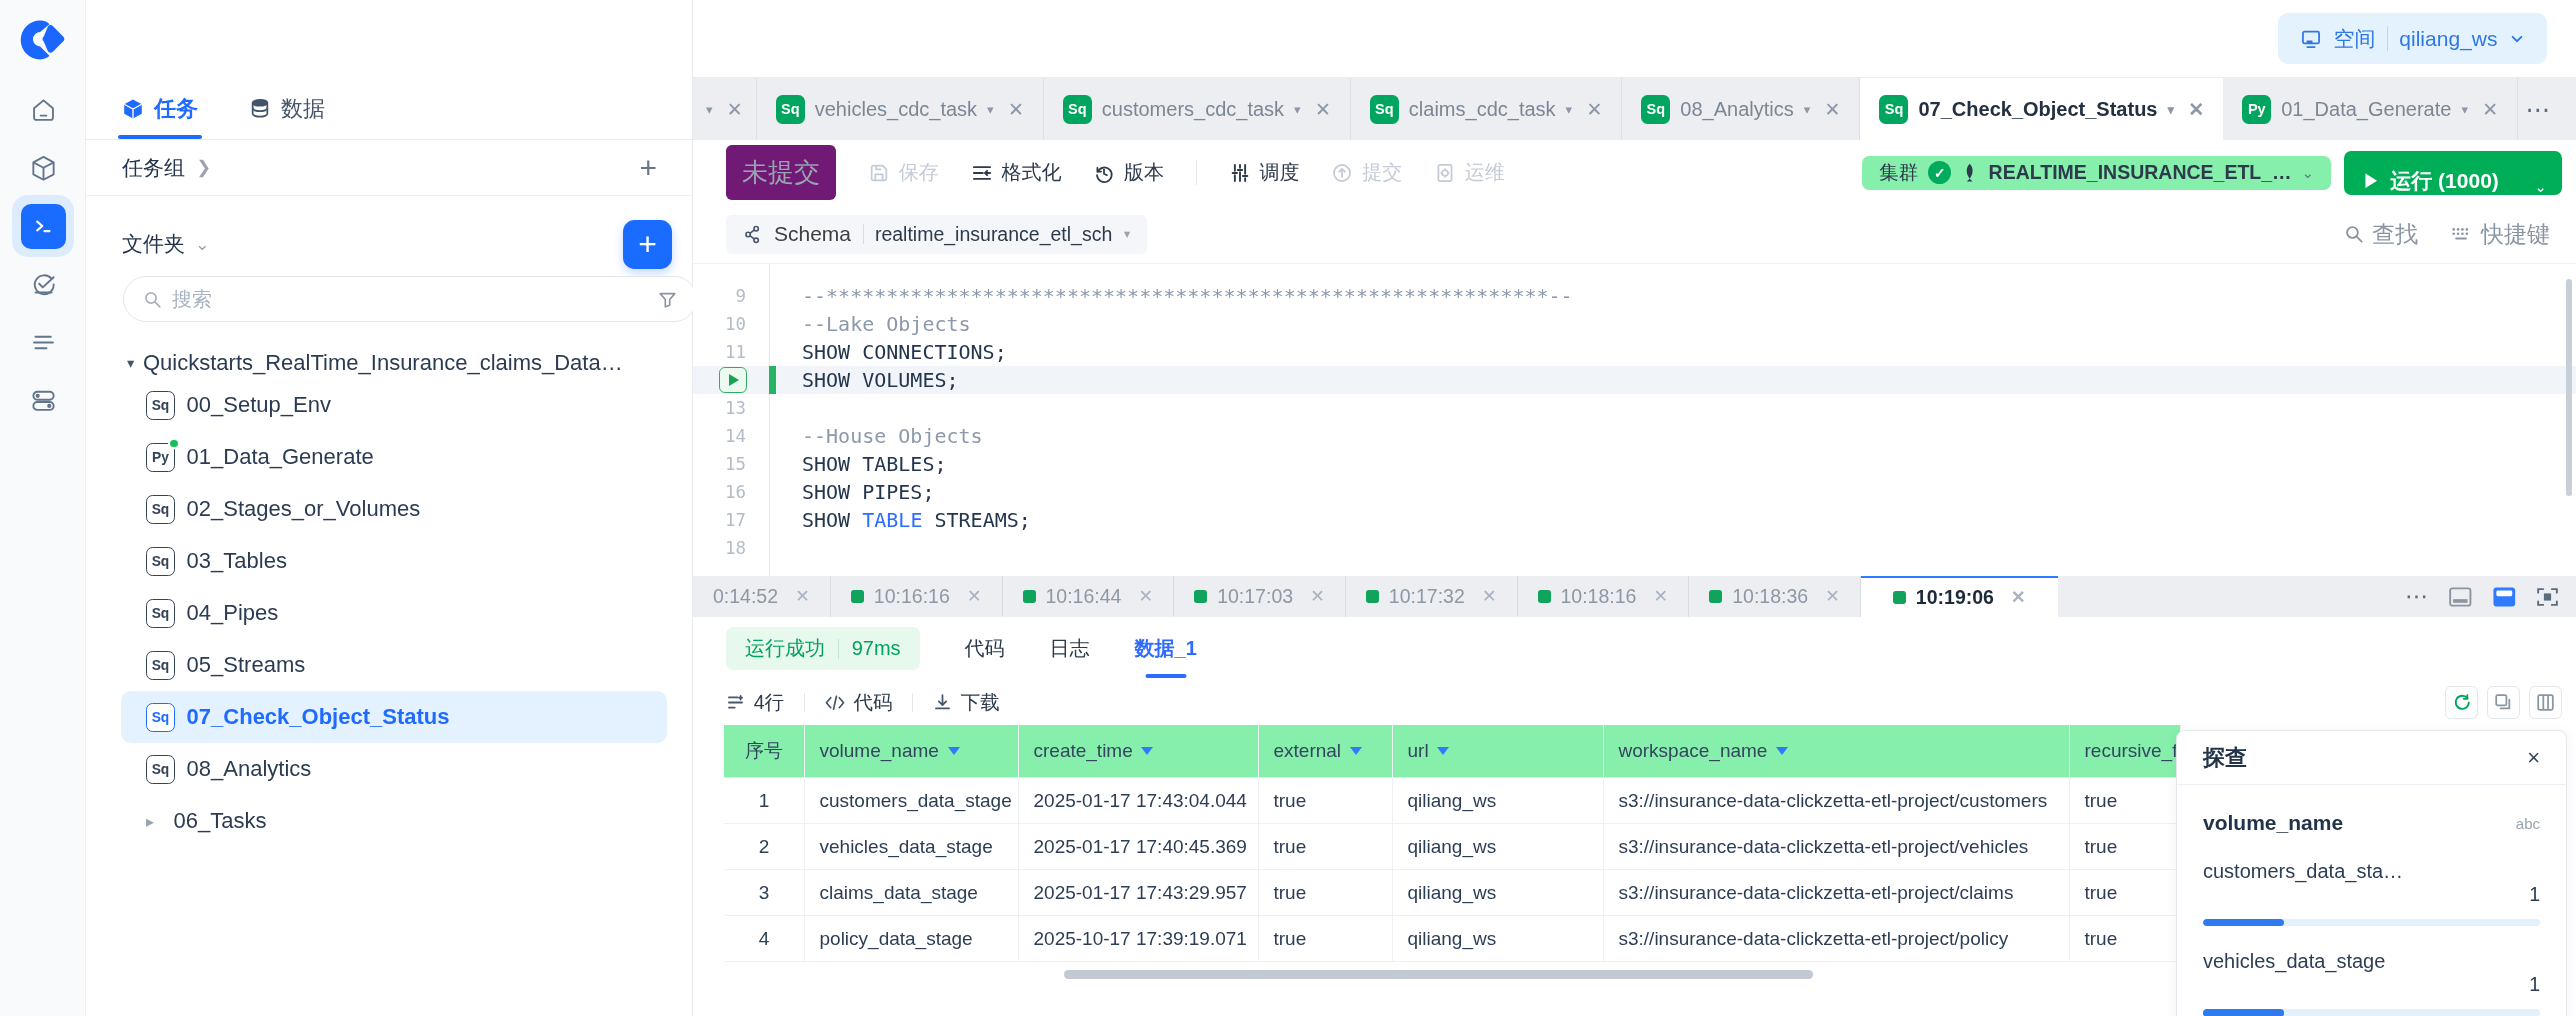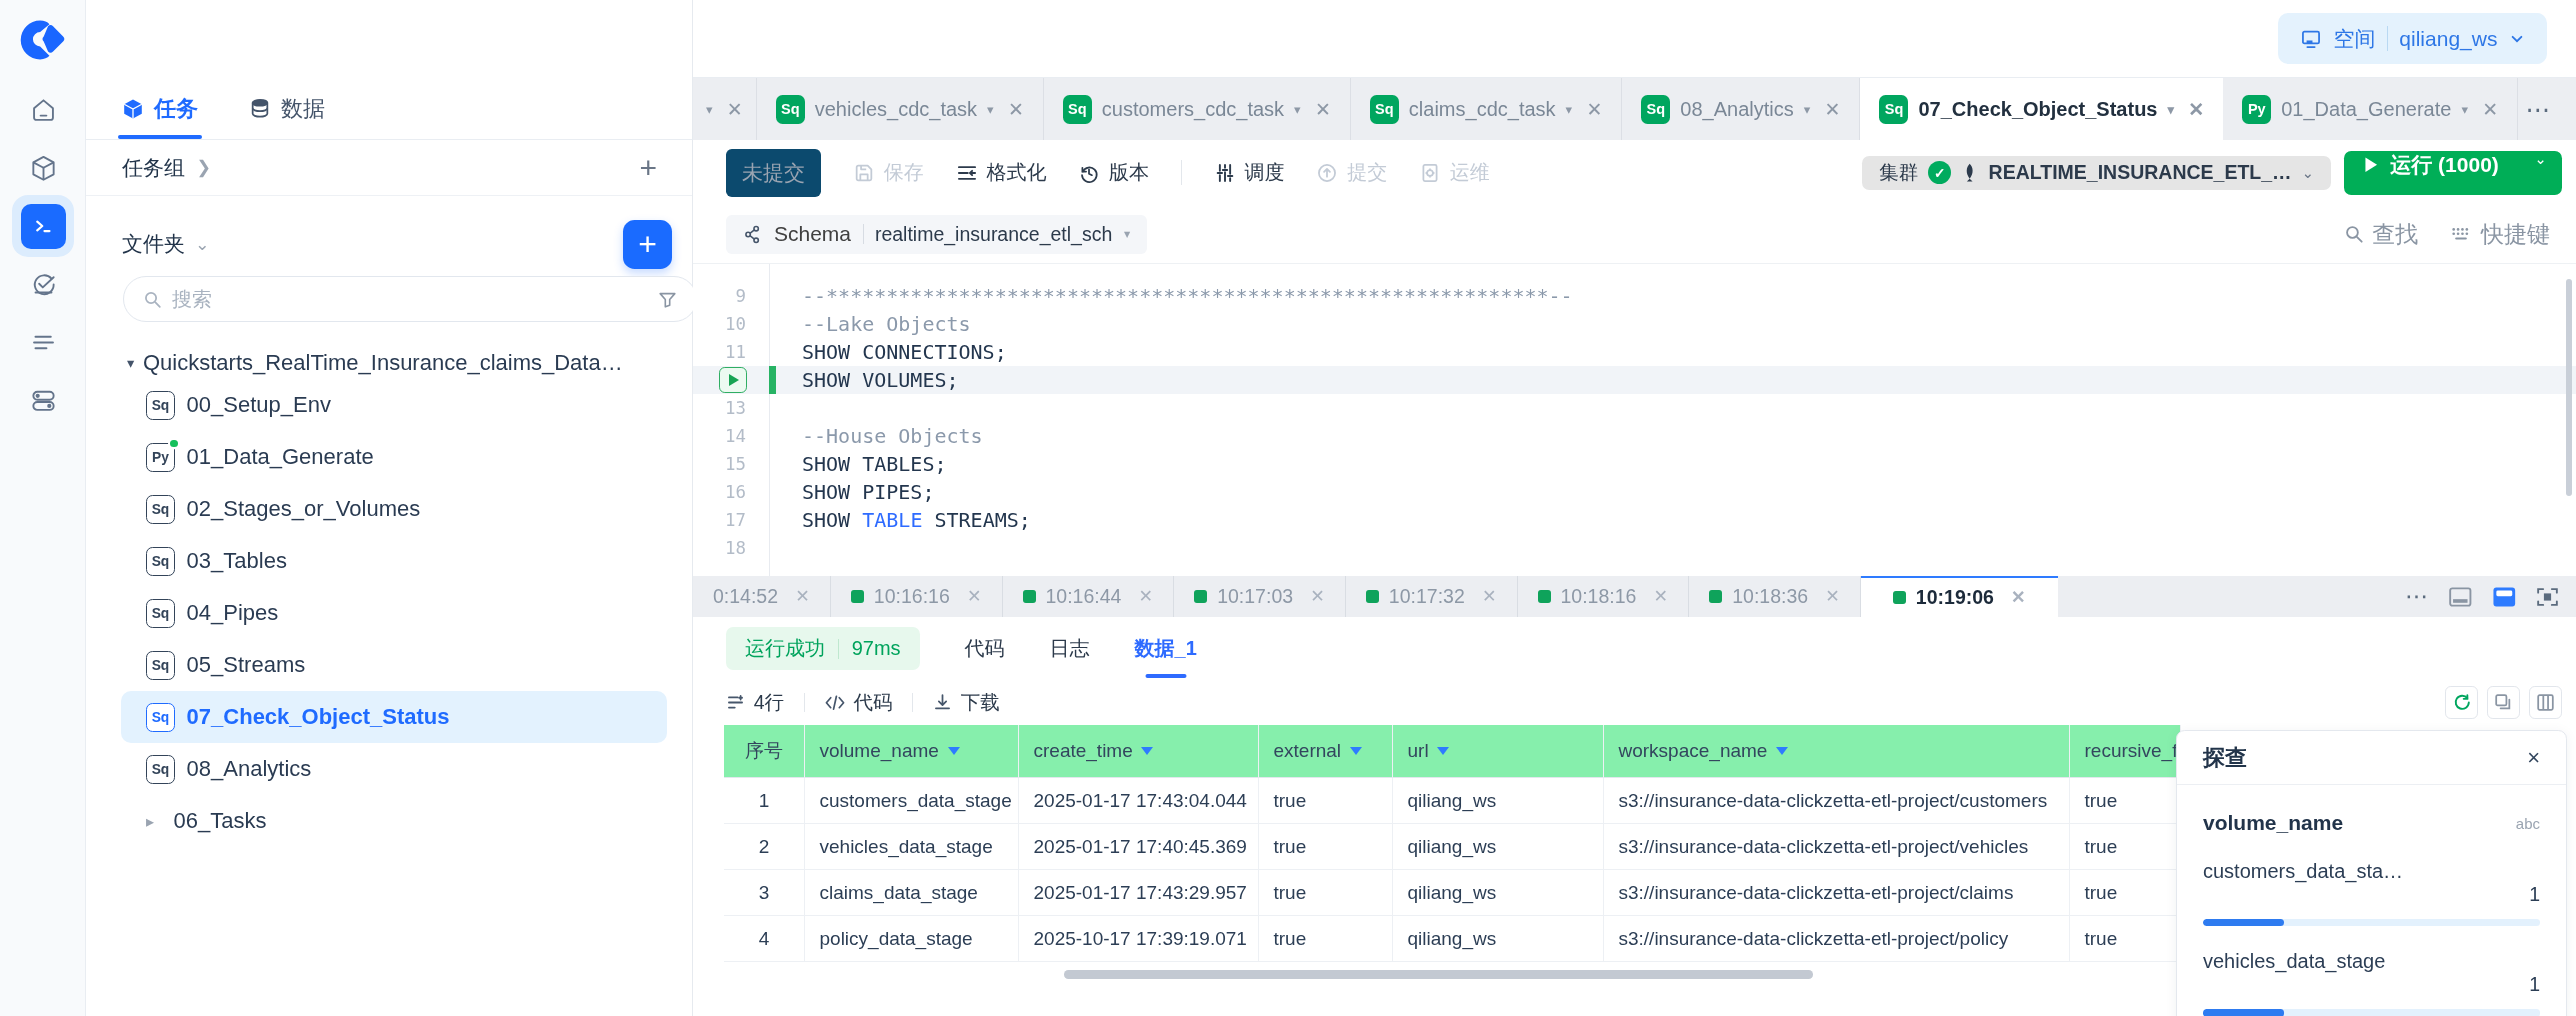--- a/index.html
+++ b/index.html
@@ -70,33 +70,33 @@
   .etab .close { font-size:19px; color:#8d98a6; margin-left:4.3px; }
   .etab.active { background:#fff; color:#22303f; font-weight:600; border-right:none; }
   .etab.partial { padding:0 13px; }
   .tabbadge { width:29px; height:29px; border-radius:6.5px; background:#00a65f; color:#fff; font-size:14.5px; font-weight:700;
     display:flex; align-items:center; justify-content:center; flex:none; }
   .strip-end { margin-left:auto; display:flex; align-items:center; gap:33px; padding-right:24.6px; color:#5b6b7e; }
   .strip-end .more { font-size:24.6px; letter-spacing:1.4px; cursor:pointer; }
 
   
   #toolbar { position:absolute; left:0; top:62px; width:100%; height:65px; background:#fff; display:flex; align-items:center; padding-left:33px; }
-  .status-badge { background:#0c4a6e; color:#9aa4b1; font-size:21px; padding:10px 16px; border-radius:5.8px; }
+  .status-badge { background:#701a75; color:#9aa4b1; font-size:26px; padding:10px 16px; border-radius:5.8px; }
   .tbtn { display:flex; align-items:center; gap:8.7px; font-size:20px; color:#2c3a4b; margin-left:32px; cursor:pointer; }
   .tbtn.disabled { color:#c3cbd6; cursor:default; }
   .tbtn svg { flex:none; }
   .tb-divider { width:0.7px; height:24.6px; background:#e3e7ec; margin-left:32px; }
-  #cluster-pill { margin-left:auto; height:34px; background:#e5e5e5; border-radius:7.2px; display:flex; align-items:center;
+  #cluster-pill { margin-left:auto; height:34px; background:#86efac; border-radius:7.2px; display:flex; align-items:center;
     gap:10px; padding:0 17.4px; cursor:pointer; }
   #cluster-pill .cl-label { font-size:19.5px; color:#2c3a4b; }
   #cluster-pill .check { width:23px; height:23px; border-radius:50%; background:#00ab5e; color:#fff; font-size:13.8px; font-weight:700;
     display:flex; align-items:center; justify-content:center; }
   #cluster-pill .cl-name { font-size:19.5px; font-weight:600; color:#2c3a4b; }
   #cluster-pill .chev { color:#6a7687; font-size:14.5px; }
-  #run-btn { margin-left:13px; margin-right:14.5px; height:44px; background:#00ae57; border-radius:7.2px; display:flex; align-items:flex-start;
+  #run-btn { margin-left:13px; margin-right:14.5px; height:44px; background:#00ae57; border-radius:7.2px; display:flex; align-items:flex-end;
     color:#fff; cursor:pointer; overflow:hidden; }
   #run-btn .run-main { display:flex; align-items:center; gap:11.6px; padding:0 20px; font-size:21px; font-weight:600; }
   #run-btn .run-split { width:0.7px; background:rgba(255,255,255,.4); margin:7.2px 0; }
   #run-btn .run-caret { width:42px; display:flex; align-items:center; justify-content:center; font-size:14.5px; }
 
   
   #schemarow { position:absolute; left:0; top:127px; width:100%; height:59px; border-bottom:0.7px solid #eef1f4;
     display:flex; align-items:center; padding:0 26px 0 33px; }
   #schema-pill { height:39px; background:#f4f6f9; border-radius:5.8px; display:flex; align-items:center; gap:11.6px; padding:0 17.4px; cursor:pointer; }
   #schema-pill .s-label { font-size:21px; color:#404040; }

